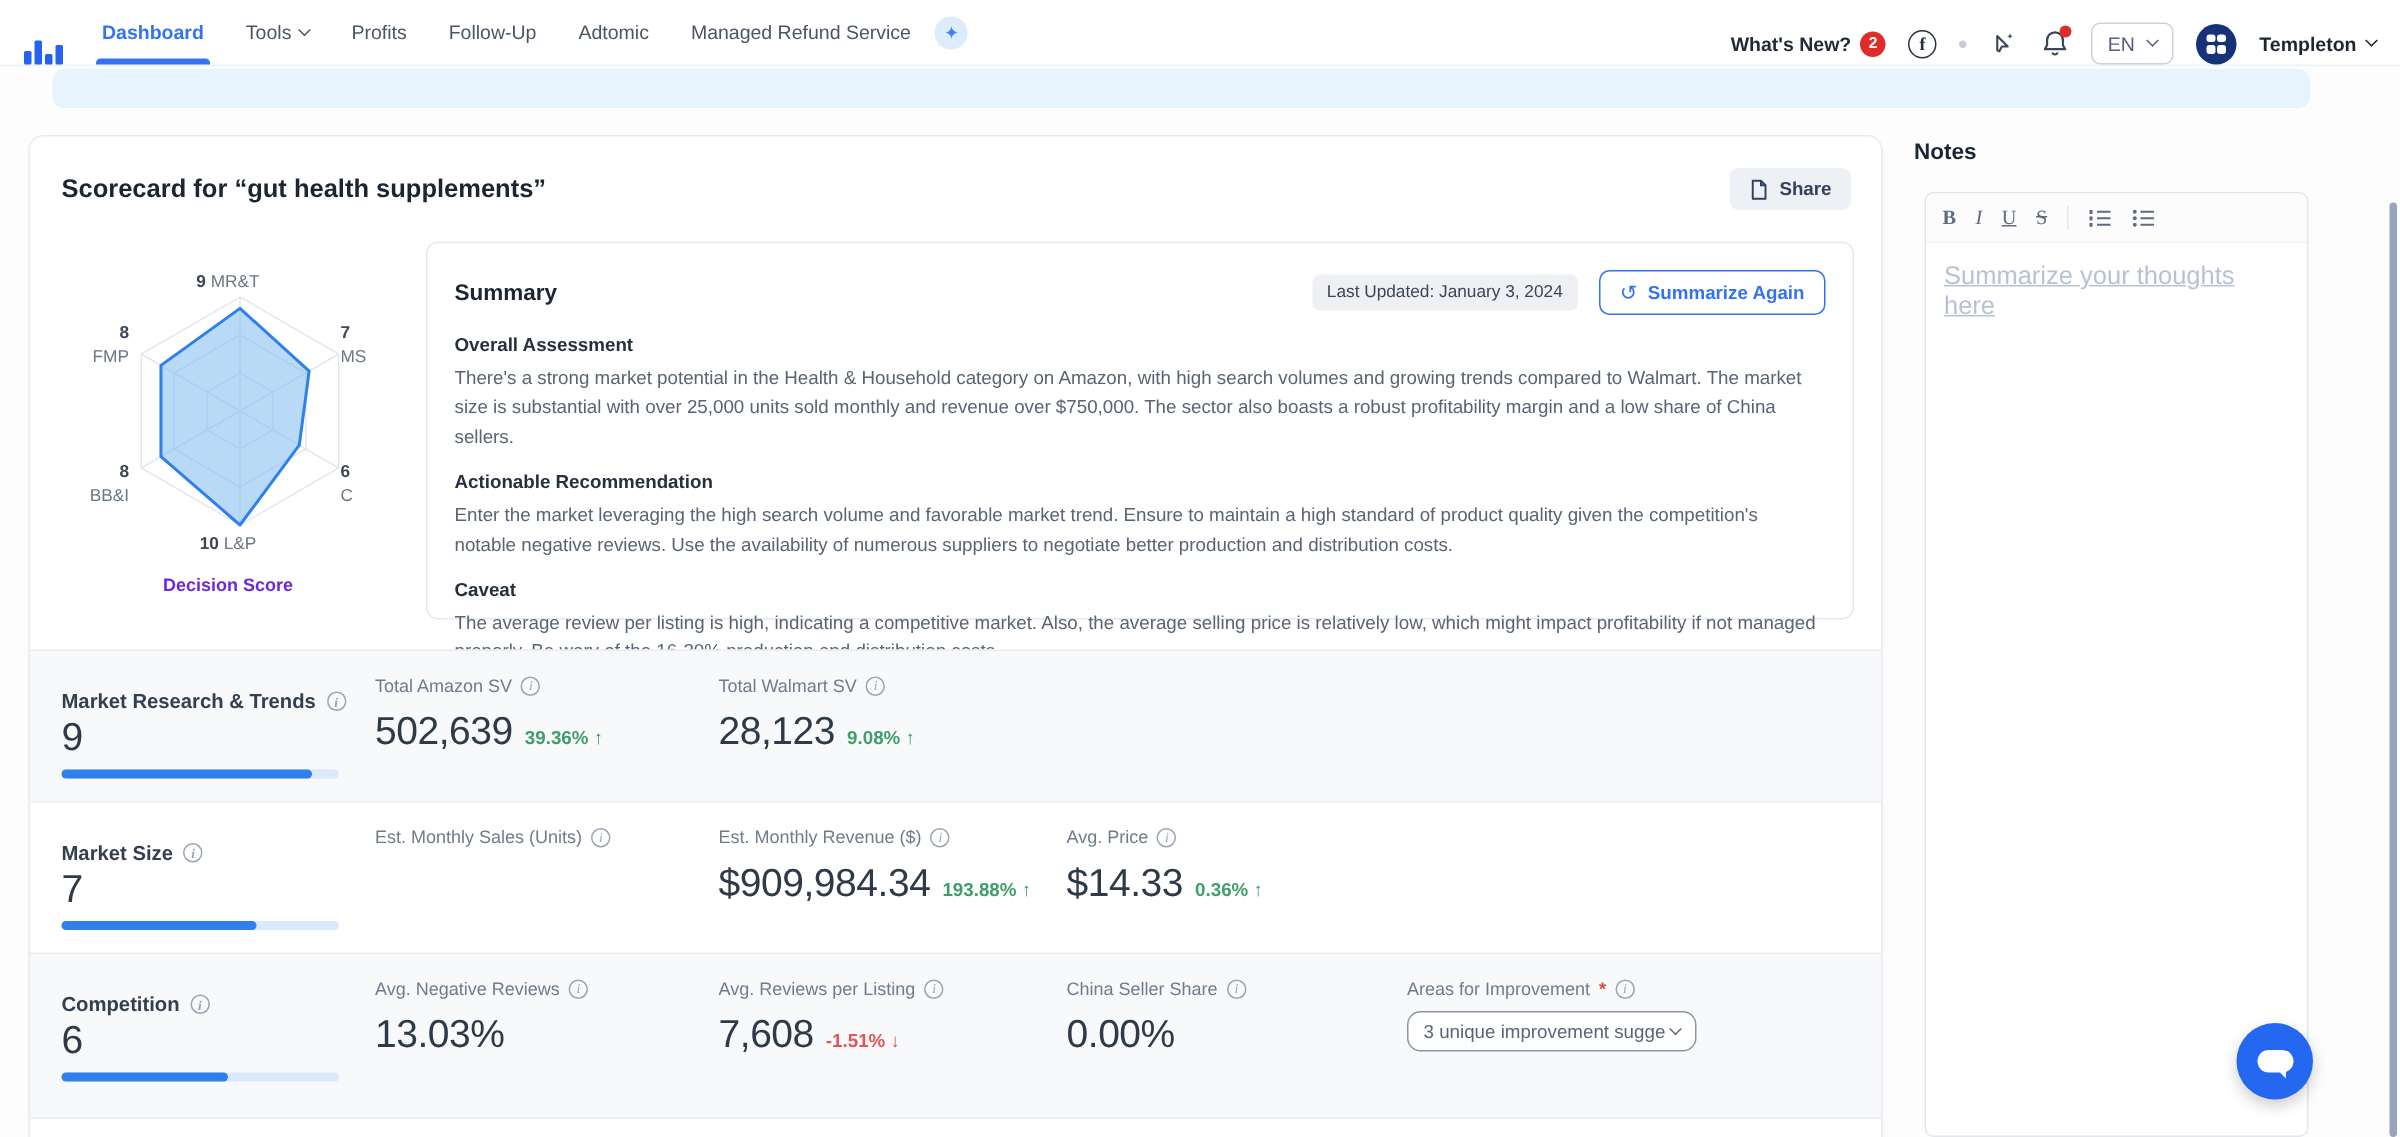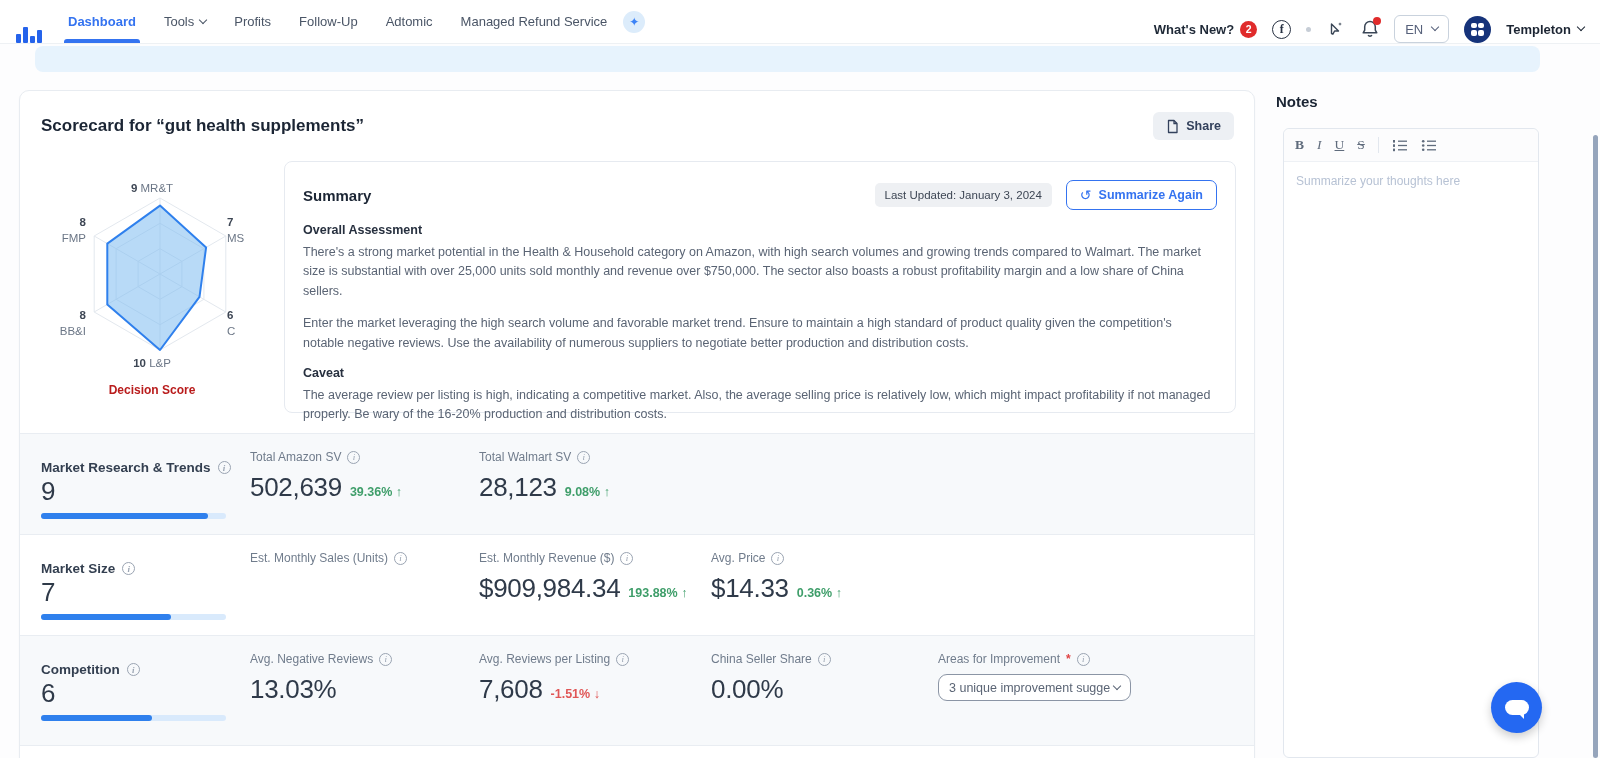--- a/index.html
+++ b/index.html
@@ -59,21 +59,21 @@
   #radar-svg .data { fill:rgba(125,188,240,.55); stroke:#2f80ed; stroke-width:2; stroke-linejoin:round; }
   .rlabel { position:absolute; font-size:11.5px; color:#6b7686; line-height:1.35; }
   .rlabel b { color:#3d4654; font-weight:700; }
   .rlabel.stacked b, .rlabel.stacked span { display:block; }
   .rl-top { left:0; right:0; top:20px; text-align:center; }
   .rl-ms { left:207px; top:54px; }
   .rl-c { left:207px; top:147px; }
   .rl-bottom { left:0; right:0; top:195px; text-align:center; }
   .rl-fmp { right:198px; top:54px; text-align:right; }
   .rl-bbi { right:198px; top:147px; text-align:right; }
-  .decision { position:absolute; left:0; right:0; top:222px; text-align:center; color:#b91c1c;
+  .decision { position:absolute; left:0; right:0; top:222px; text-align:center; color:#6d28d9;
     font-size:12px; font-weight:700; cursor:pointer; }
 
   
   .summary-box { position:absolute; left:264px; top:70px; width:952px; height:252px;
     border:1px solid #e6eaf0; border-radius:8px; padding:18px; background:#fff; }
   .sum-head { display:flex; align-items:center; }
   .sum-title { font-size:15px; font-weight:700; color:#1b2534; }
   .sum-right { margin-left:auto; display:flex; align-items:center; gap:14px; }
   .updated-pill { background:#eef0f3; border-radius:5px; padding:6px 10px; font-size:11.5px; color:#3d4654; }
   .summarize-btn { border:1px solid #3473f0; color:#3473f0; border-radius:7px; height:30px;
@@ -114,21 +114,21 @@
 
   
   .notes-title { position:absolute; left:1276px; top:93px; font-size:15px; font-weight:700; color:#1b2534; }
   .notes-box { position:absolute; left:1283px; top:128px; width:256px; height:630px;
     background:#fff; border:1px solid #e2e7ee; border-radius:6px; }
   .notes-toolbar { height:33px; border-bottom:1px solid #eef1f5; display:flex; align-items:center;
     padding:0 11px; gap:13px; color:#5f6b7c; background:#fcfcfd; border-radius:6px 6px 0 0; }
   .tb { font-size:13.5px; cursor:pointer; font-family:"Liberation Serif", serif; line-height:1; }
   .tb.b{font-weight:700;} .tb.i{font-style:italic;} .tb.u{text-decoration:underline;} .tb.s{text-decoration:line-through;}
   .tb-sep { width:1px; height:16px; background:#e2e7ee; }
-  .notes-ph { padding:12px; font-size:12px; color:#b7c2d4; cursor:text; }
+  .notes-ph { padding:12px; font-size:17px; color:#b7c2d4; cursor:text;text-decoration:underline; }
 
   
   .scrollbar { position:absolute; right:2px; top:135px; width:5px; height:623px; background:#96a5bc; border-radius:3px; cursor:pointer; }
   .chat { position:absolute; left:1491px; top:682px; width:51px; height:51px; border-radius:50%;
     background:#2468f2; box-shadow:0 4px 10px rgba(0,0,0,.2); display:flex; align-items:center;
     justify-content:center; cursor:pointer; }
   .chat-b { width:24px; height:15px; background:#fff; border-radius:8px; position:relative; }
   .chat-b::after { content:""; position:absolute; bottom:-4px; right:5px; width:0; height:0;
     border-top:6px solid #fff; border-left:6px solid transparent; }
 </style>
@@ -260,20 +260,21 @@
           <span class="undo">↺</span>
           <span>Summarize Again</span>
         </button>
       </div>
     </div>
     <div class="sum-sec">
       <div class="sec-h">Overall Assessment</div>
       <div class="sec-b">There's a strong market potential in the Health &amp; Household category on Amazon, with high search volumes and growing trends compared to Walmart. The market size is substantial with over 25,000 units sold monthly and revenue over $750,000. The sector also boasts a robust profitability margin and a low share of China sellers.</div>
     </div>
     <div class="sum-sec">
+      <div class="sec-h">Actionable Recommendation</div>
       <div class="sec-b">Enter the market leveraging the high search volume and favorable market trend. Ensure to maintain a high standard of product quality given the competition's notable negative reviews. Use the availability of numerous suppliers to negotiate better production and distribution costs.</div>
     </div>
     <div class="sum-sec">
       <div class="sec-h">Caveat</div>
       <div class="sec-b">The average review per listing is high, indicating a competitive market. Also, the average selling price is relatively low, which might impact profitability if not managed properly. Be wary of the 16-20% production and distribution costs.</div>
     </div>
   </div>
 
   <div class="rows">
 

